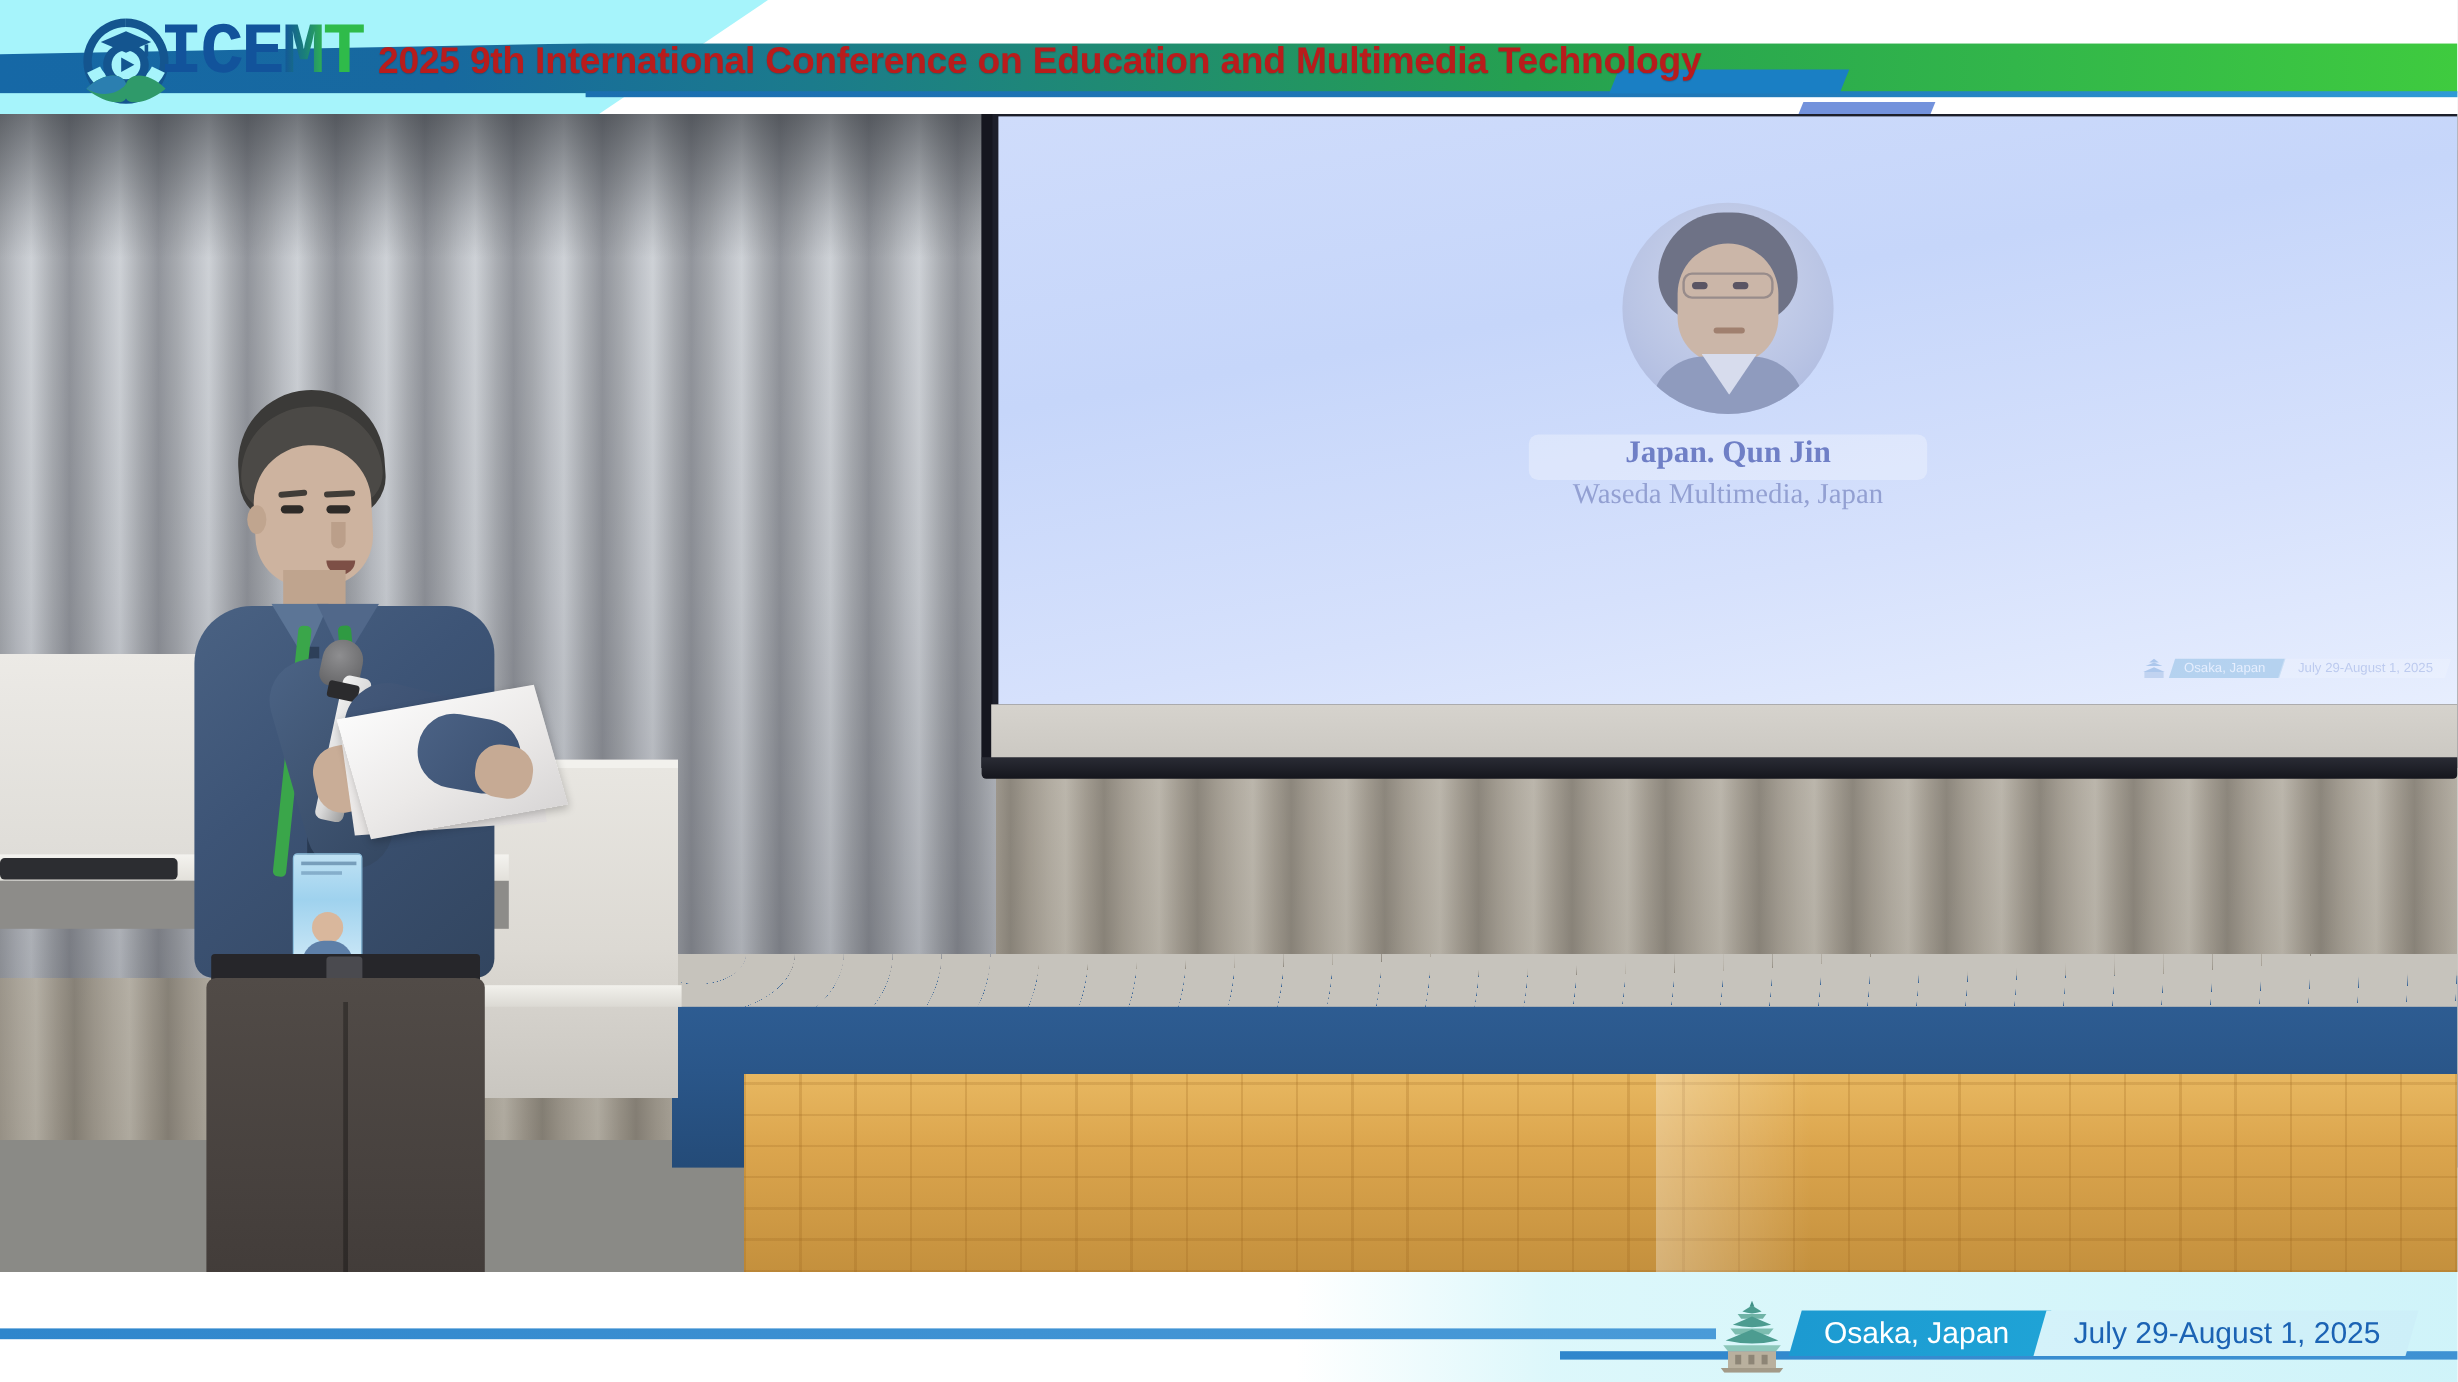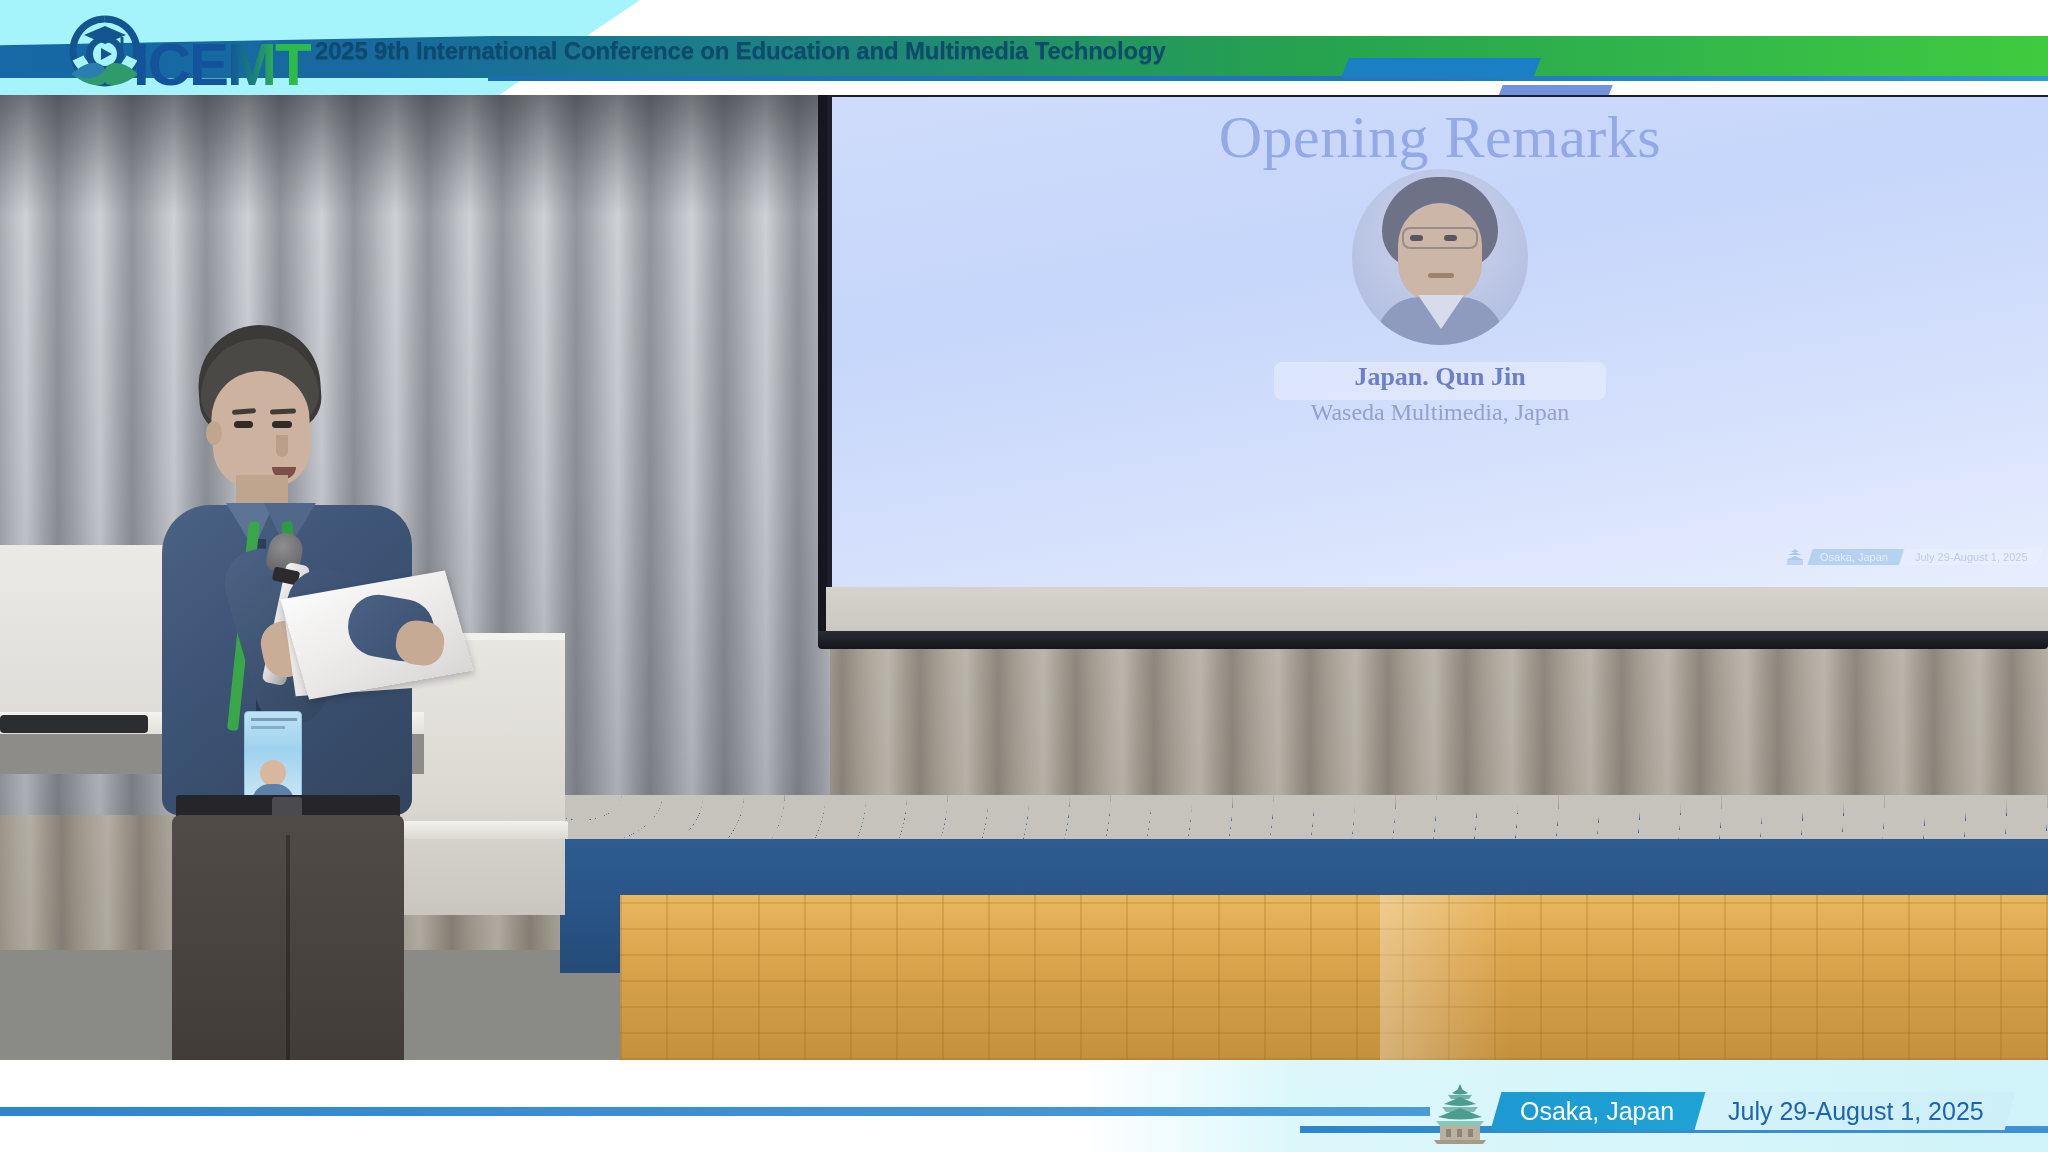--- a/index.html
+++ b/index.html
@@ -19,21 +19,21 @@
     background:#a6f4fb;
     clip-path: polygon(0 0, 100% 0, 78% 100%, 0 100%);
   }
   .hdr-band {
     position:absolute; left:0; top:36px; width:2048px; height:42px;
     background:linear-gradient(90deg,#1668a6 0%, #17699f 18%, #1b7b8c 33%, #25a050 62%, #32b64a 82%, #3fcb3f 100%);
     clip-path: polygon(24% 0, 100% 0, 100% 100%, 0 100%, 0 22%);
   }
   .hdr-title {
     position:absolute; left:315px; top:30px; height:42px; line-height:42px;
-    color:#0c4a6e; font-size:24px; font-weight:bold;
+    color:#b91c1c; font-size:31px; font-weight:bold;
     letter-spacing:-0.2px; white-space:nowrap;
     font-family:"Liberation Sans", sans-serif;
     text-shadow:0 1px 1px rgba(0,0,0,.18);
   }
   .hdr-rule {
     position:absolute; left:488px; top:76px; width:1560px; height:5px;
     background:linear-gradient(90deg,#1b6fb0 0%, #1f78b8 60%, #2f9ad6 100%);
   }
   .hdr-accent {
     position:absolute; left:1345px; top:58px; width:192px; height:20px;
@@ -44,22 +44,21 @@
     position:absolute; left:1500px; top:85px; width:110px; height:14px;
     background:#5b7fd6; opacity:.85;
     transform:skewX(-22deg);
   }
 
   
   .logo-mark { position:absolute; left:66px; top:14px; width:78px; height:76px; }
   .logo-word {
     position:absolute; left:133px; top:12px; height:66px; line-height:66px;
     font-size:60px; font-weight:bold; letter-spacing:-2px;
-    font-family:Liberation Sans, sans-serif;
-    margin-top:20px;
+    font-family:Liberation Mono, monospace;
   }
   .logo-word .ice { color:#12539b; }
   .logo-word .m {
     background:linear-gradient(90deg,#12539b 0%, #1a7f7a 55%, #2fae54 100%);
     -webkit-background-clip:text; background-clip:text; color:transparent;
   }
   .logo-word .t { color:#2fbb4a; }
 
   
   .photo {
@@ -423,21 +422,20 @@
     <div class="curtain-top-dark"></div>
     <div class="wall-upper-right"></div>
 
     <div class="apron"></div>
     <div class="apron-scallop"></div>
     <div class="floor"></div>
     <div class="floor-shine"></div>
 
     <div class="screen-frame"></div>
     <div class="screen">
-      <div class="slide-title">Opening Remarks</div>
 
       <div class="slide-portrait">
         <div class="pt-hair"></div>
         <div class="pt-face"></div>
         <div class="pt-glass"></div>
         <div class="pt-eye l"></div>
         <div class="pt-eye r"></div>
         <div class="pt-mouth"></div>
         <div class="pt-body"></div>
         <div class="pt-collar"></div>

